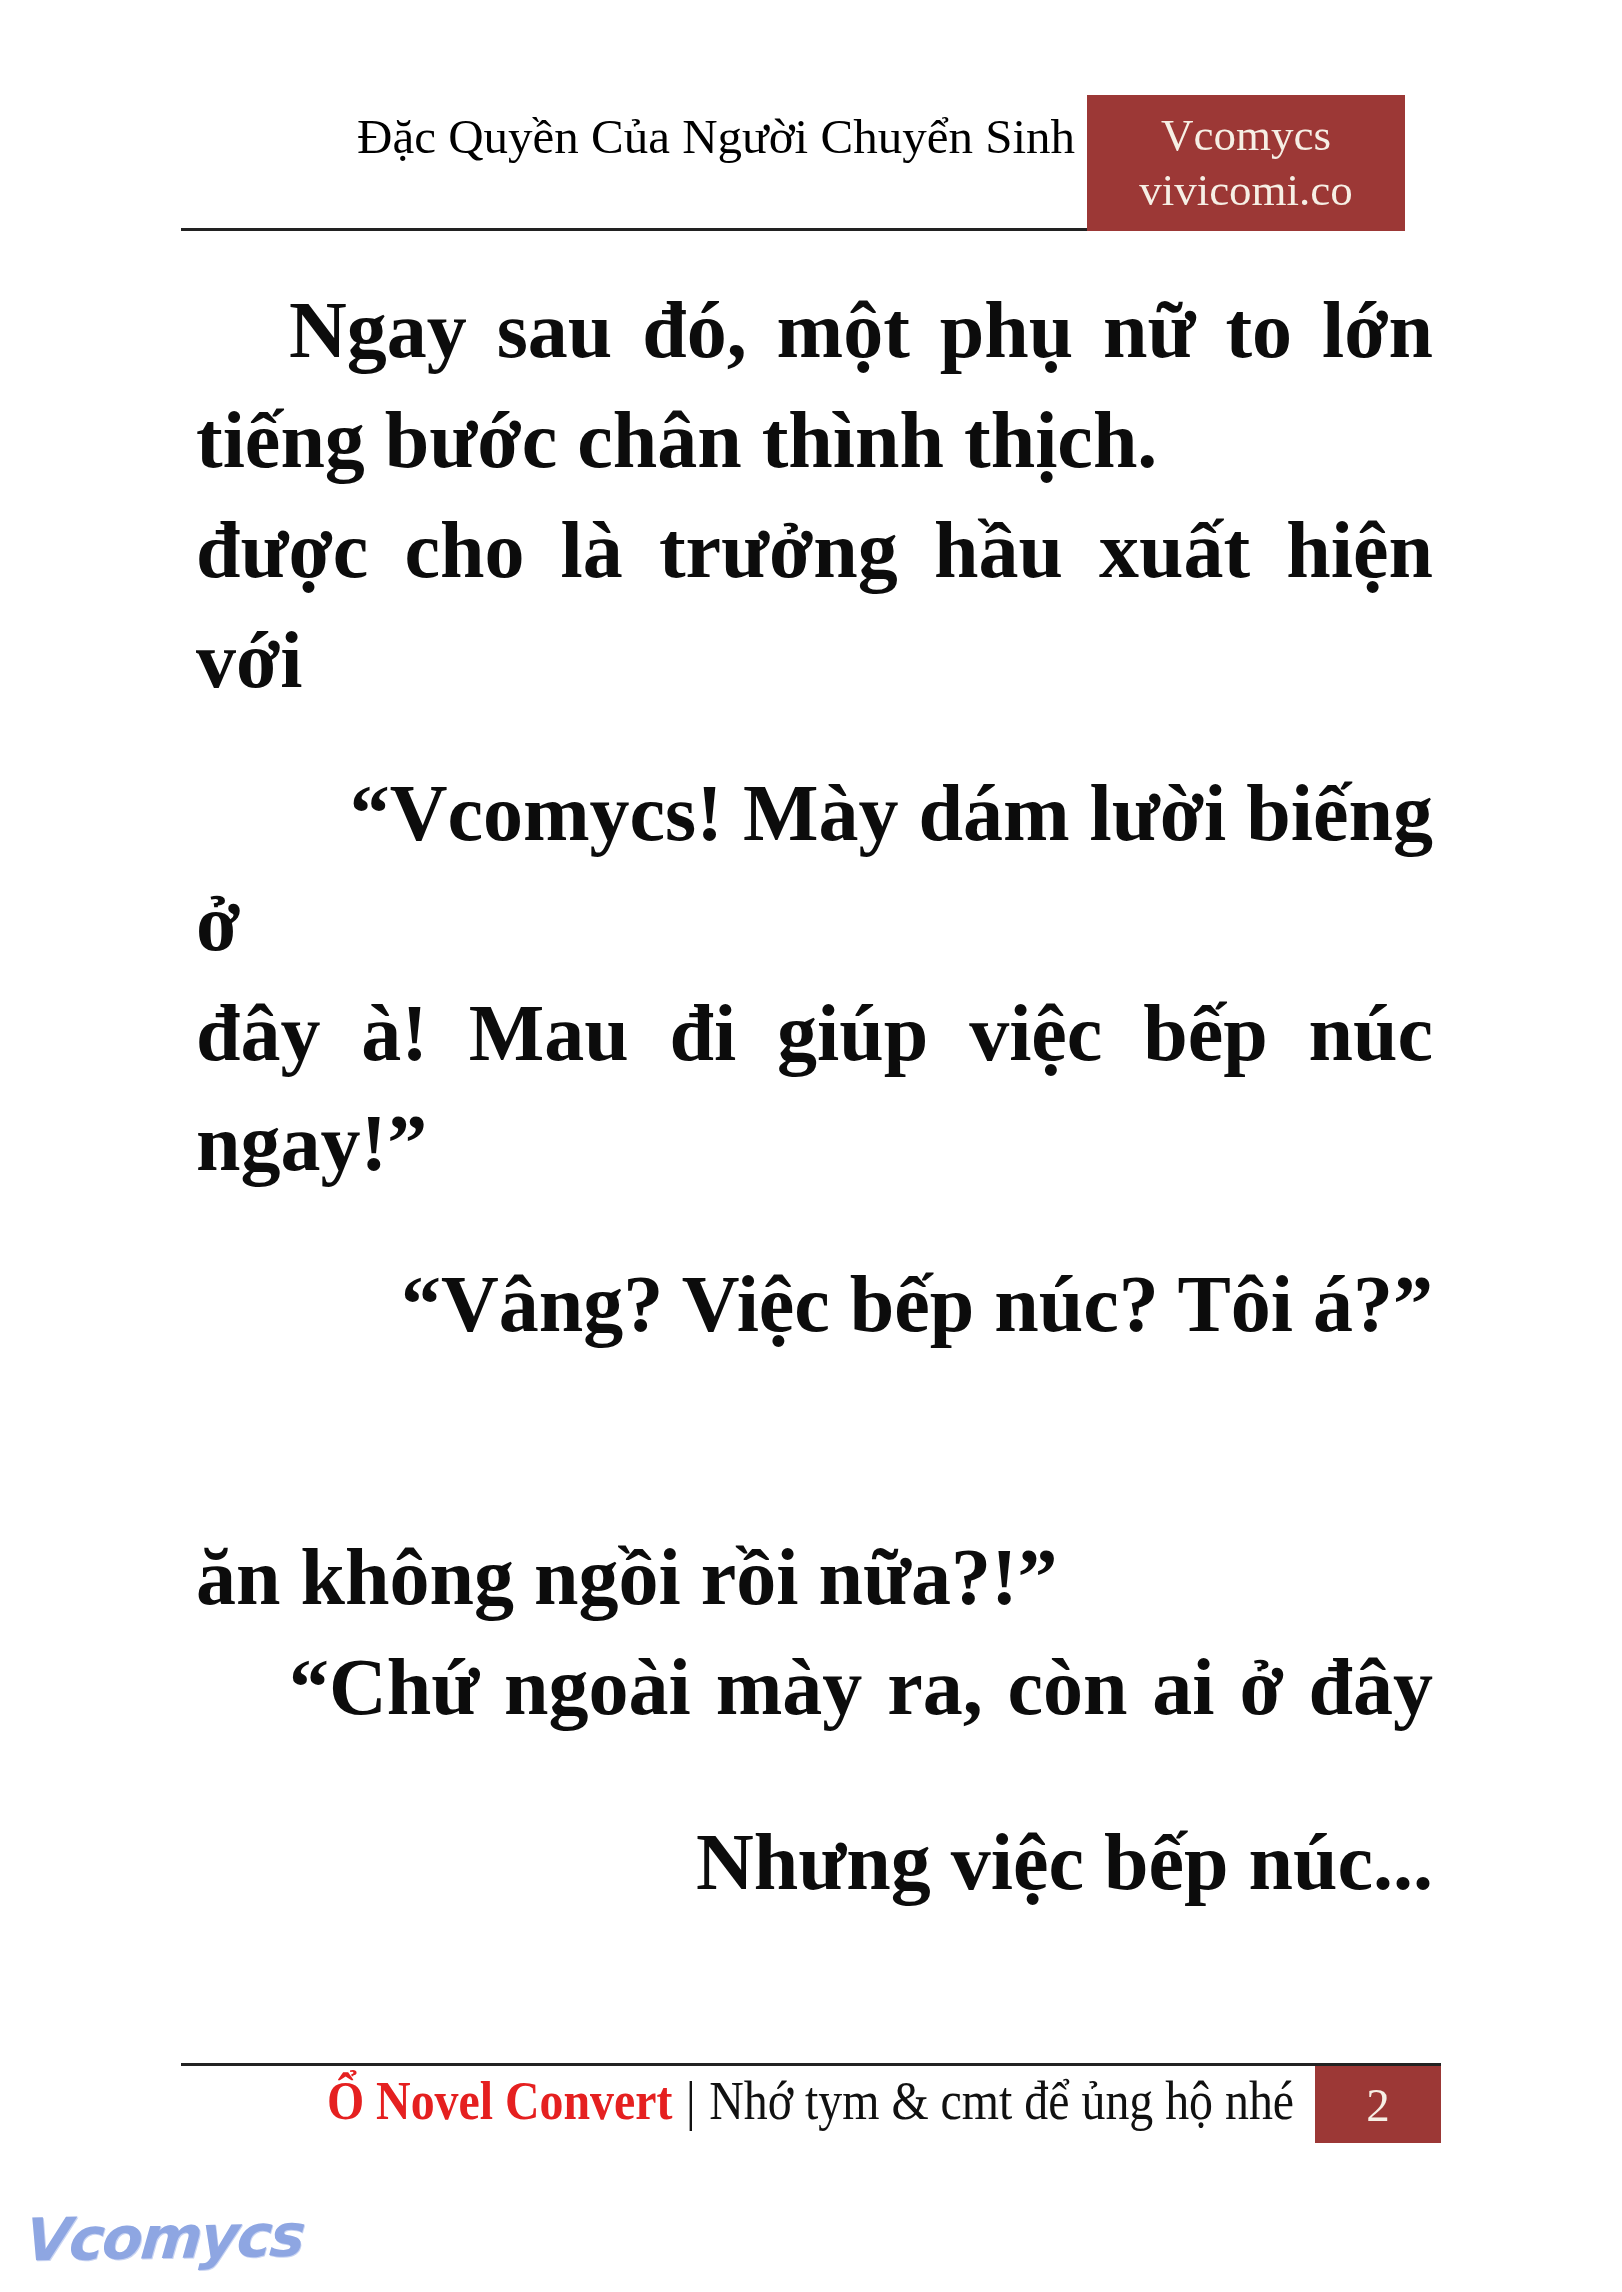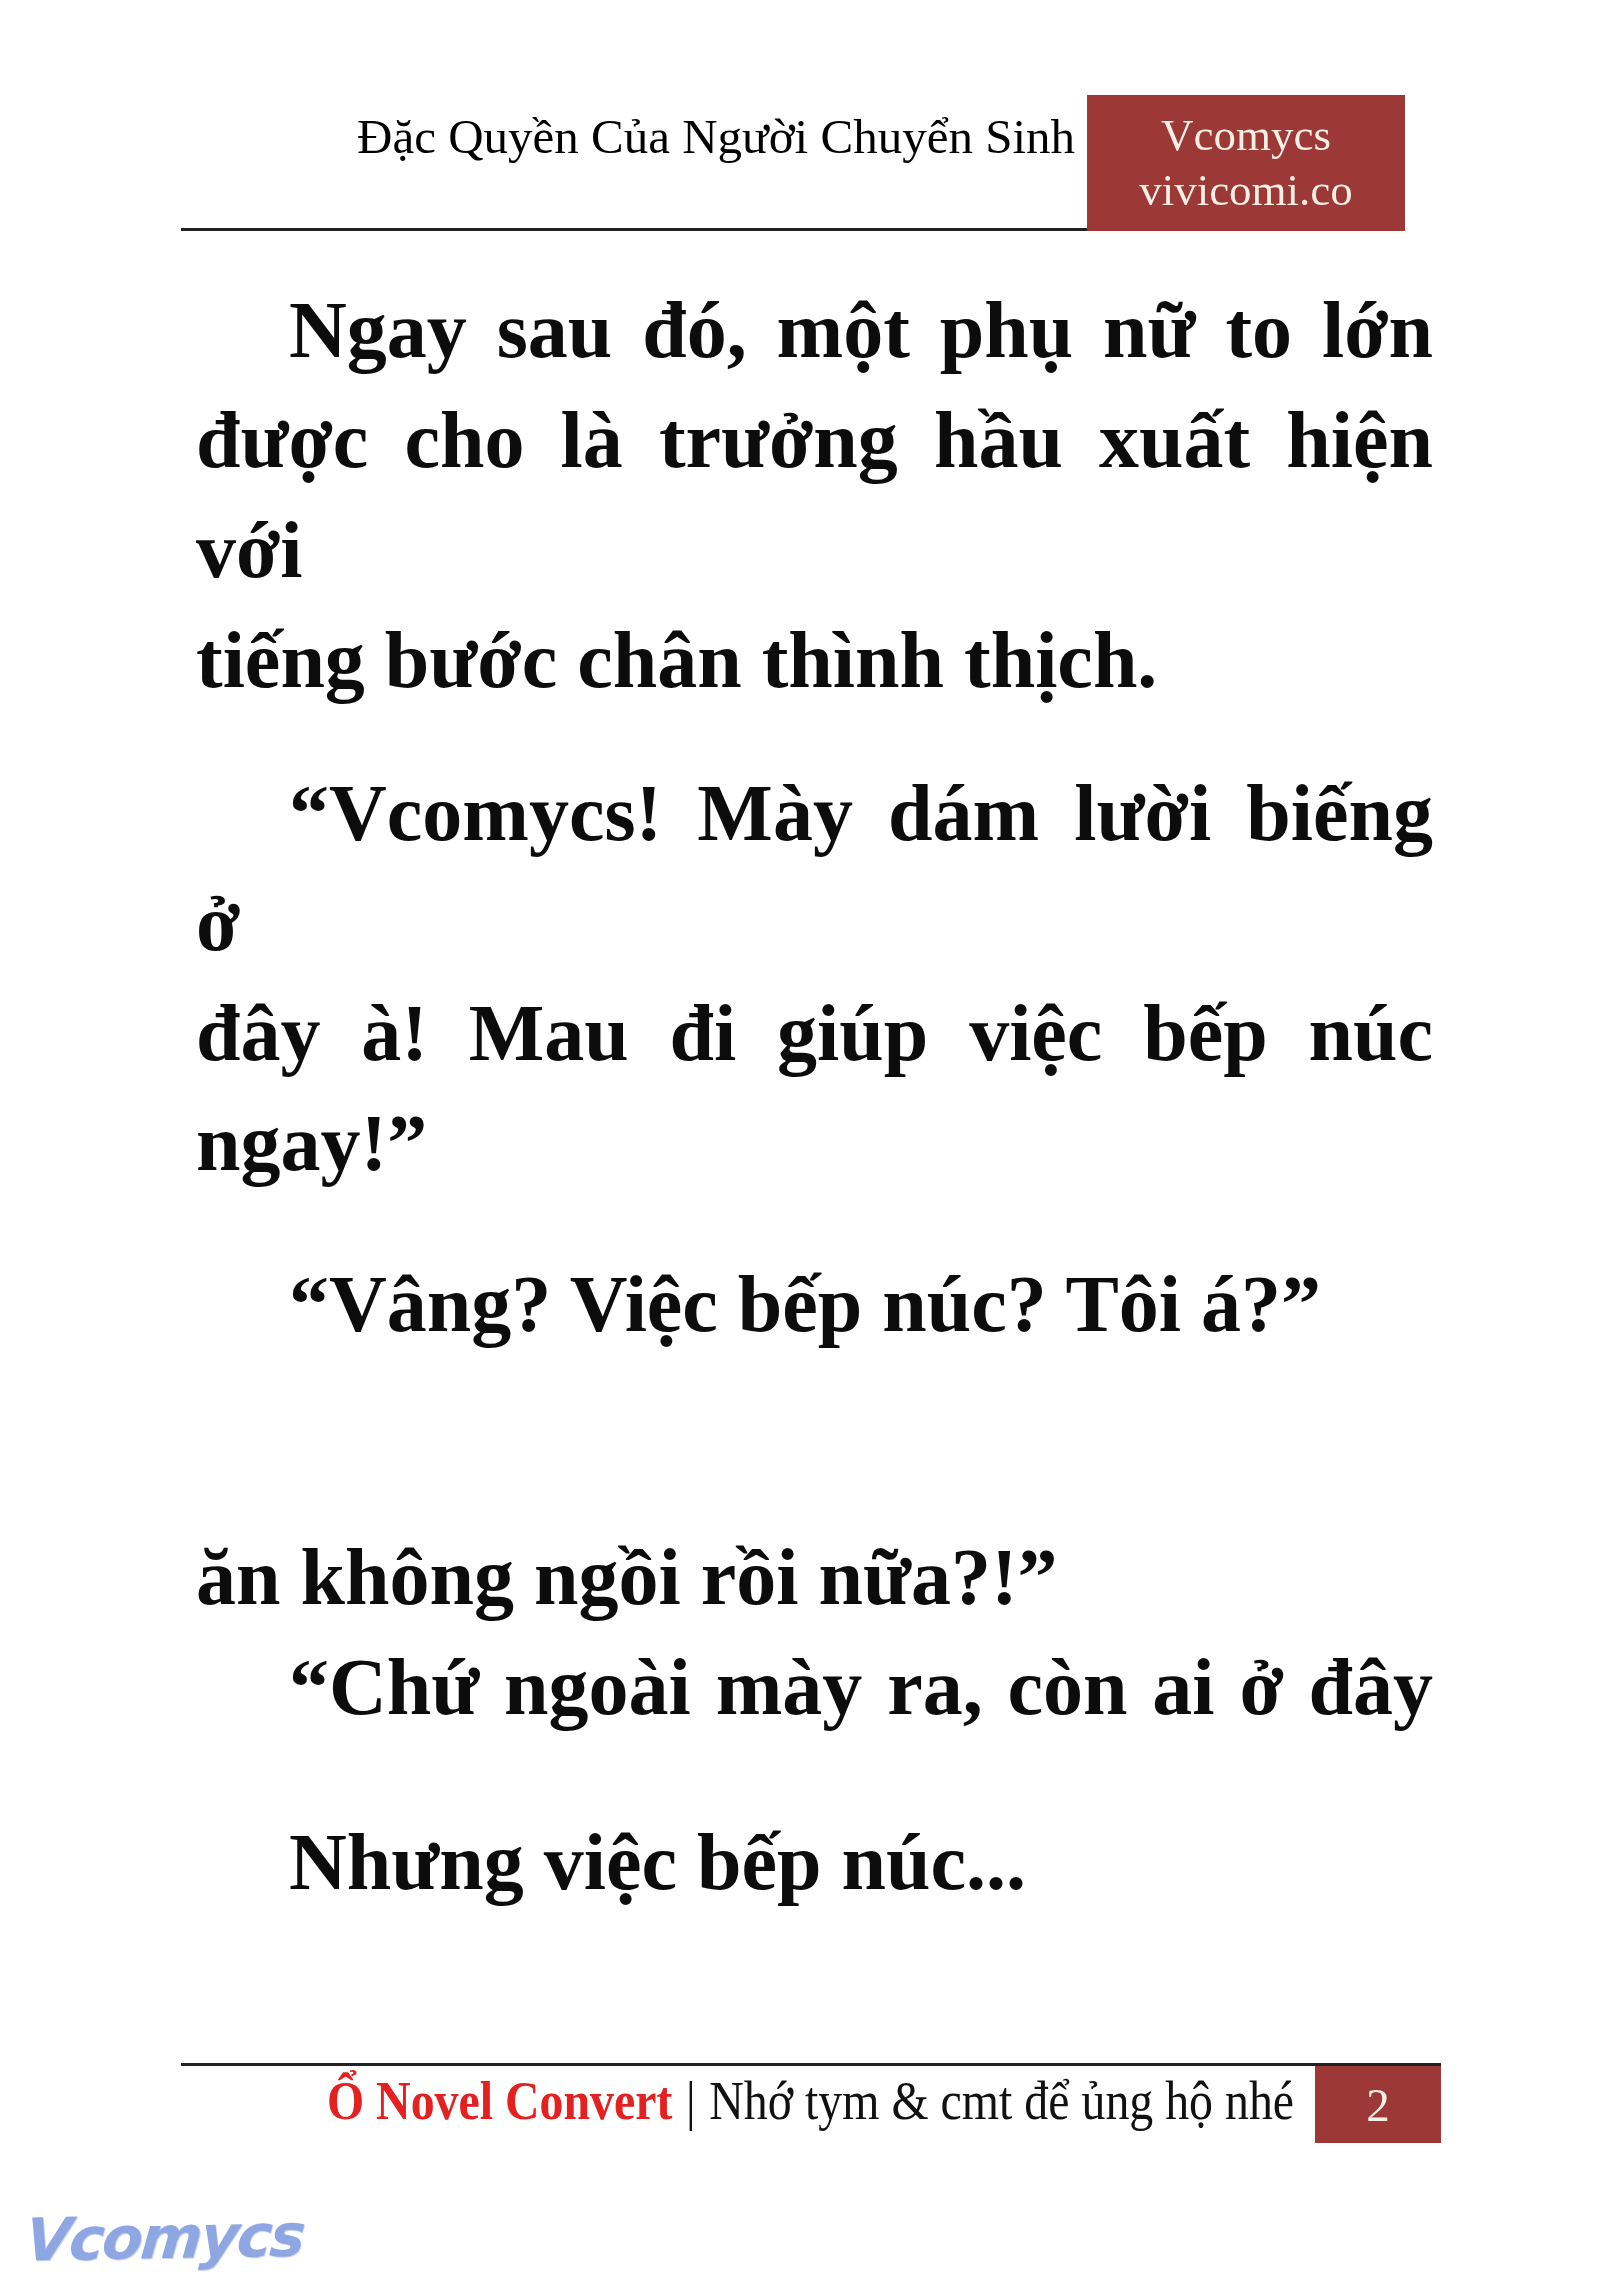--- a/index.html
+++ b/index.html
@@ -43,21 +43,21 @@
   }
 
   
   .para{
     position:absolute;left:196px;width:1237px;
     font-size:80px;line-height:110px;
     color:var(--body-text);
   }
   .line{display:block;text-align:left;font-weight:bold;}
   .line.justify{text-align:justify;text-align-last:justify;}
-  .line.indent{text-indent:93px;}
+  .line.indent{text-indent:93px;text-align:right;}
 
   
   .footer-rule{
     position:absolute;left:181px;top:2063px;width:1260px;height:2.9px;
     background:var(--rule);
   }
   .footer-text{
     position:absolute;left:181px;top:2066px;width:1259px;
     text-align:center;
     font-size:55px;line-height:69px;
@@ -99,22 +99,22 @@
   <div class="header-rule"></div>
 
   <div class="header-badge">
     <div>Vcomycs</div>
     <div>vivicomi.co</div>
   </div>
 
   <div id="paragraphs">
       <div class="para" style="top: 275px;">
         <span class="line justify indent">Ngay sau đó, một phụ nữ to lớn</span>
+        <span class="line">tiếng bước chân thình thịch.</span>
         <span class="line justify">được cho là trưởng hầu xuất hiện với</span>
-        <span class="line">tiếng bước chân thình thịch.</span>
       </div>
       <div class="para" style="top: 758px;">
         <span class="line justify indent">“Vcomycs! Mày dám lười biếng ở</span>
         <span class="line justify">đây à! Mau đi giúp việc bếp núc</span>
         <span class="line">ngay!”</span>
       </div>
       <div class="para" style="top: 1249px;">
         <span class="line indent">“Vâng? Việc bếp núc? Tôi á?”</span>
       </div>
       <div class="para" style="top: 1522px;">

